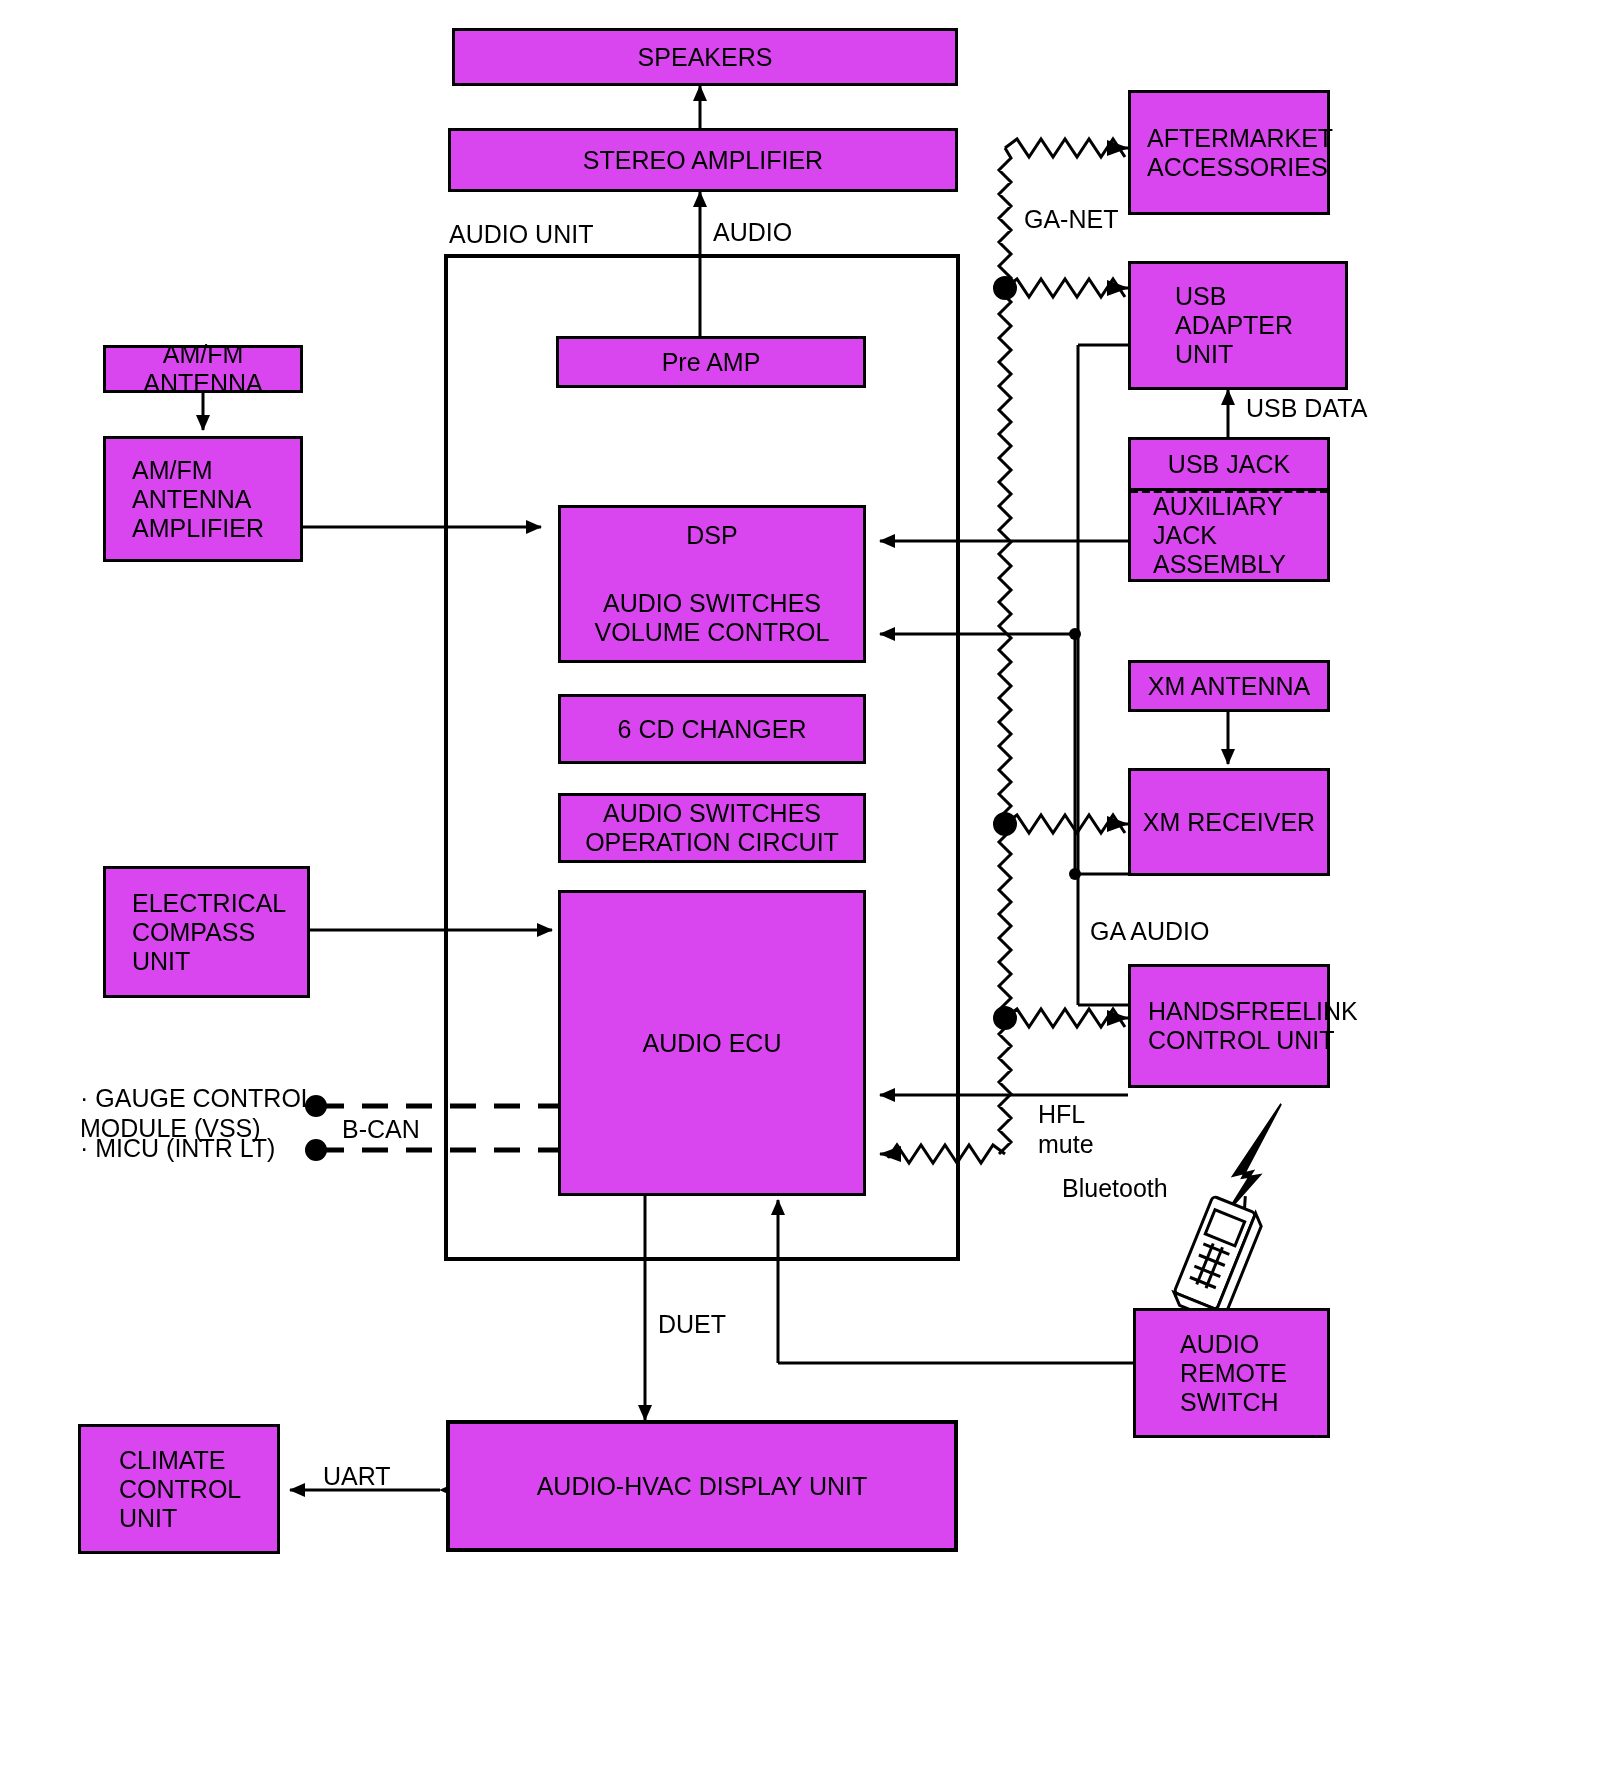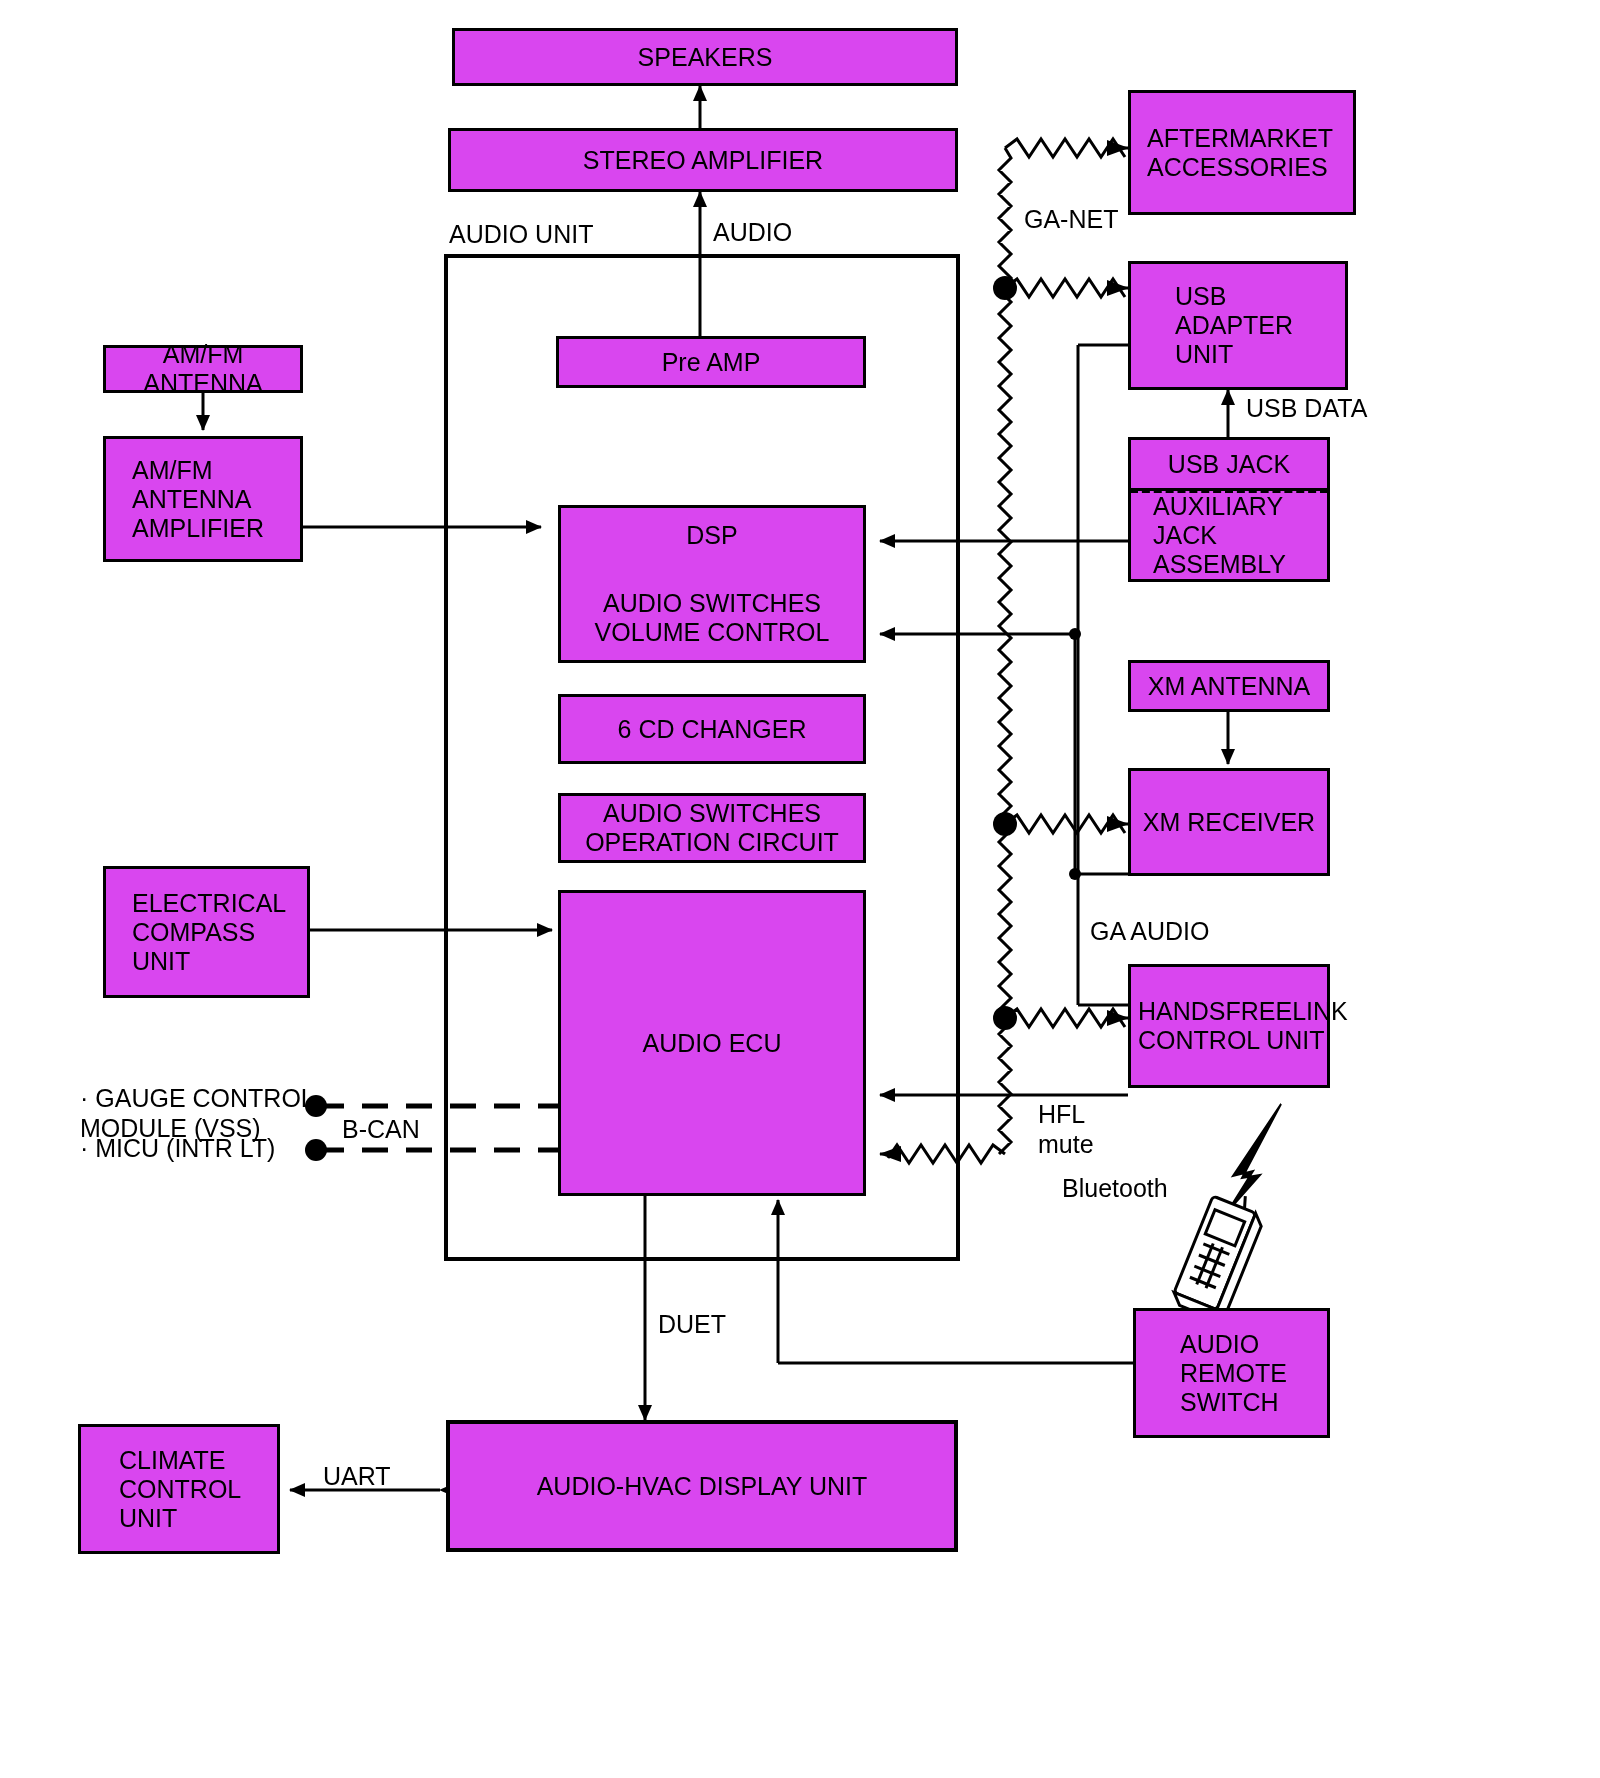--- a/index.html
+++ b/index.html
@@ -164,21 +164,21 @@
   <div class="box left t" style="left:103px;top:866px;width:207px;height:132px;padding-left:26px;">
     <span>ELECTRICAL
 COMPASS
 UNIT</span>
   </div>
 
   <div class="box t" style="left:558px;top:890px;width:308px;height:306px;">
     <span>AUDIO ECU</span>
   </div>
 
-  <div class="box left t" style="left:1128px;top:90px;width:228px;height:125px;padding-left:16px;">
+  <div class="box left t" style="left:1128px;top:90px;width:202px;height:125px;padding-left:16px;">
     <span>AFTERMARKET
 ACCESSORIES</span>
   </div>
 
   <div class="box left t" style="left:1128px;top:261px;width:220px;height:129px;padding-left:44px;">
     <span>USB
 ADAPTER
 UNIT</span>
   </div>
 
@@ -195,21 +195,21 @@
        border-top:4px dashed #000;"></div>
 
   <div class="box t" style="left:1128px;top:660px;width:202px;height:52px;">
     <span>XM ANTENNA</span>
   </div>
 
   <div class="box t" style="left:1128px;top:768px;width:202px;height:108px;">
     <span>XM RECEIVER</span>
   </div>
 
-  <div class="box left t" style="left:1128px;top:964px;width:202px;height:124px;padding-left:7px;">
+  <div class="box left t" style="left:1128px;top:964px;width:202px;height:124px;padding-left:17px;">
     <span>HANDSFREELINK
 CONTROL UNIT</span>
   </div>
 
   <div class="box left t" style="left:1133px;top:1308px;width:197px;height:130px;padding-left:44px;">
     <span>AUDIO
 REMOTE
 SWITCH</span>
   </div>
 

